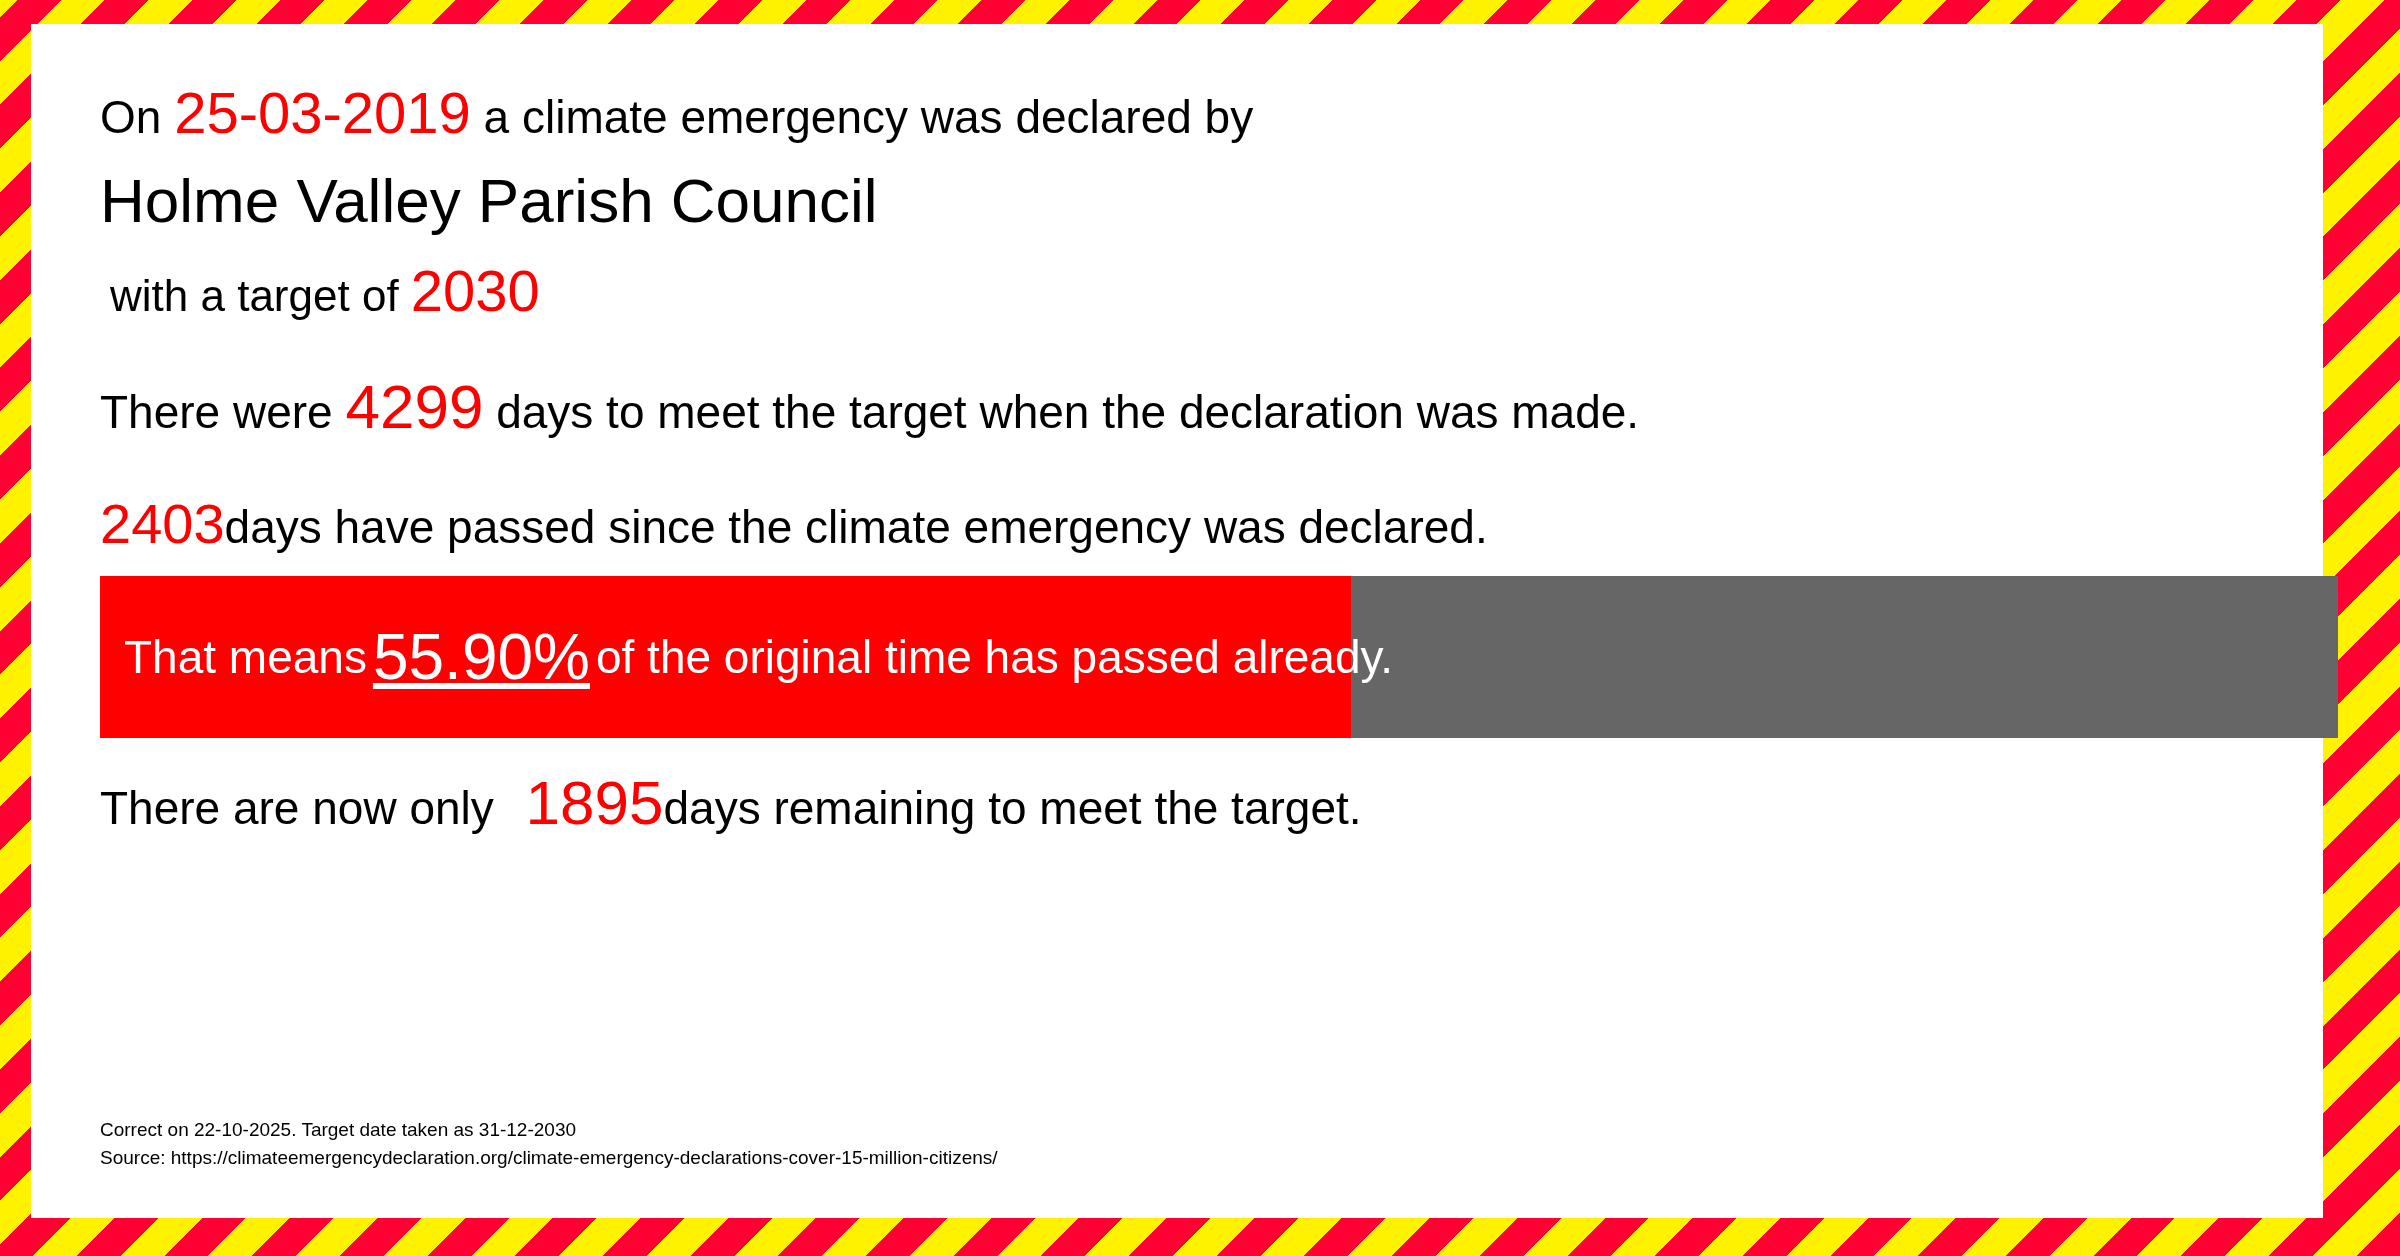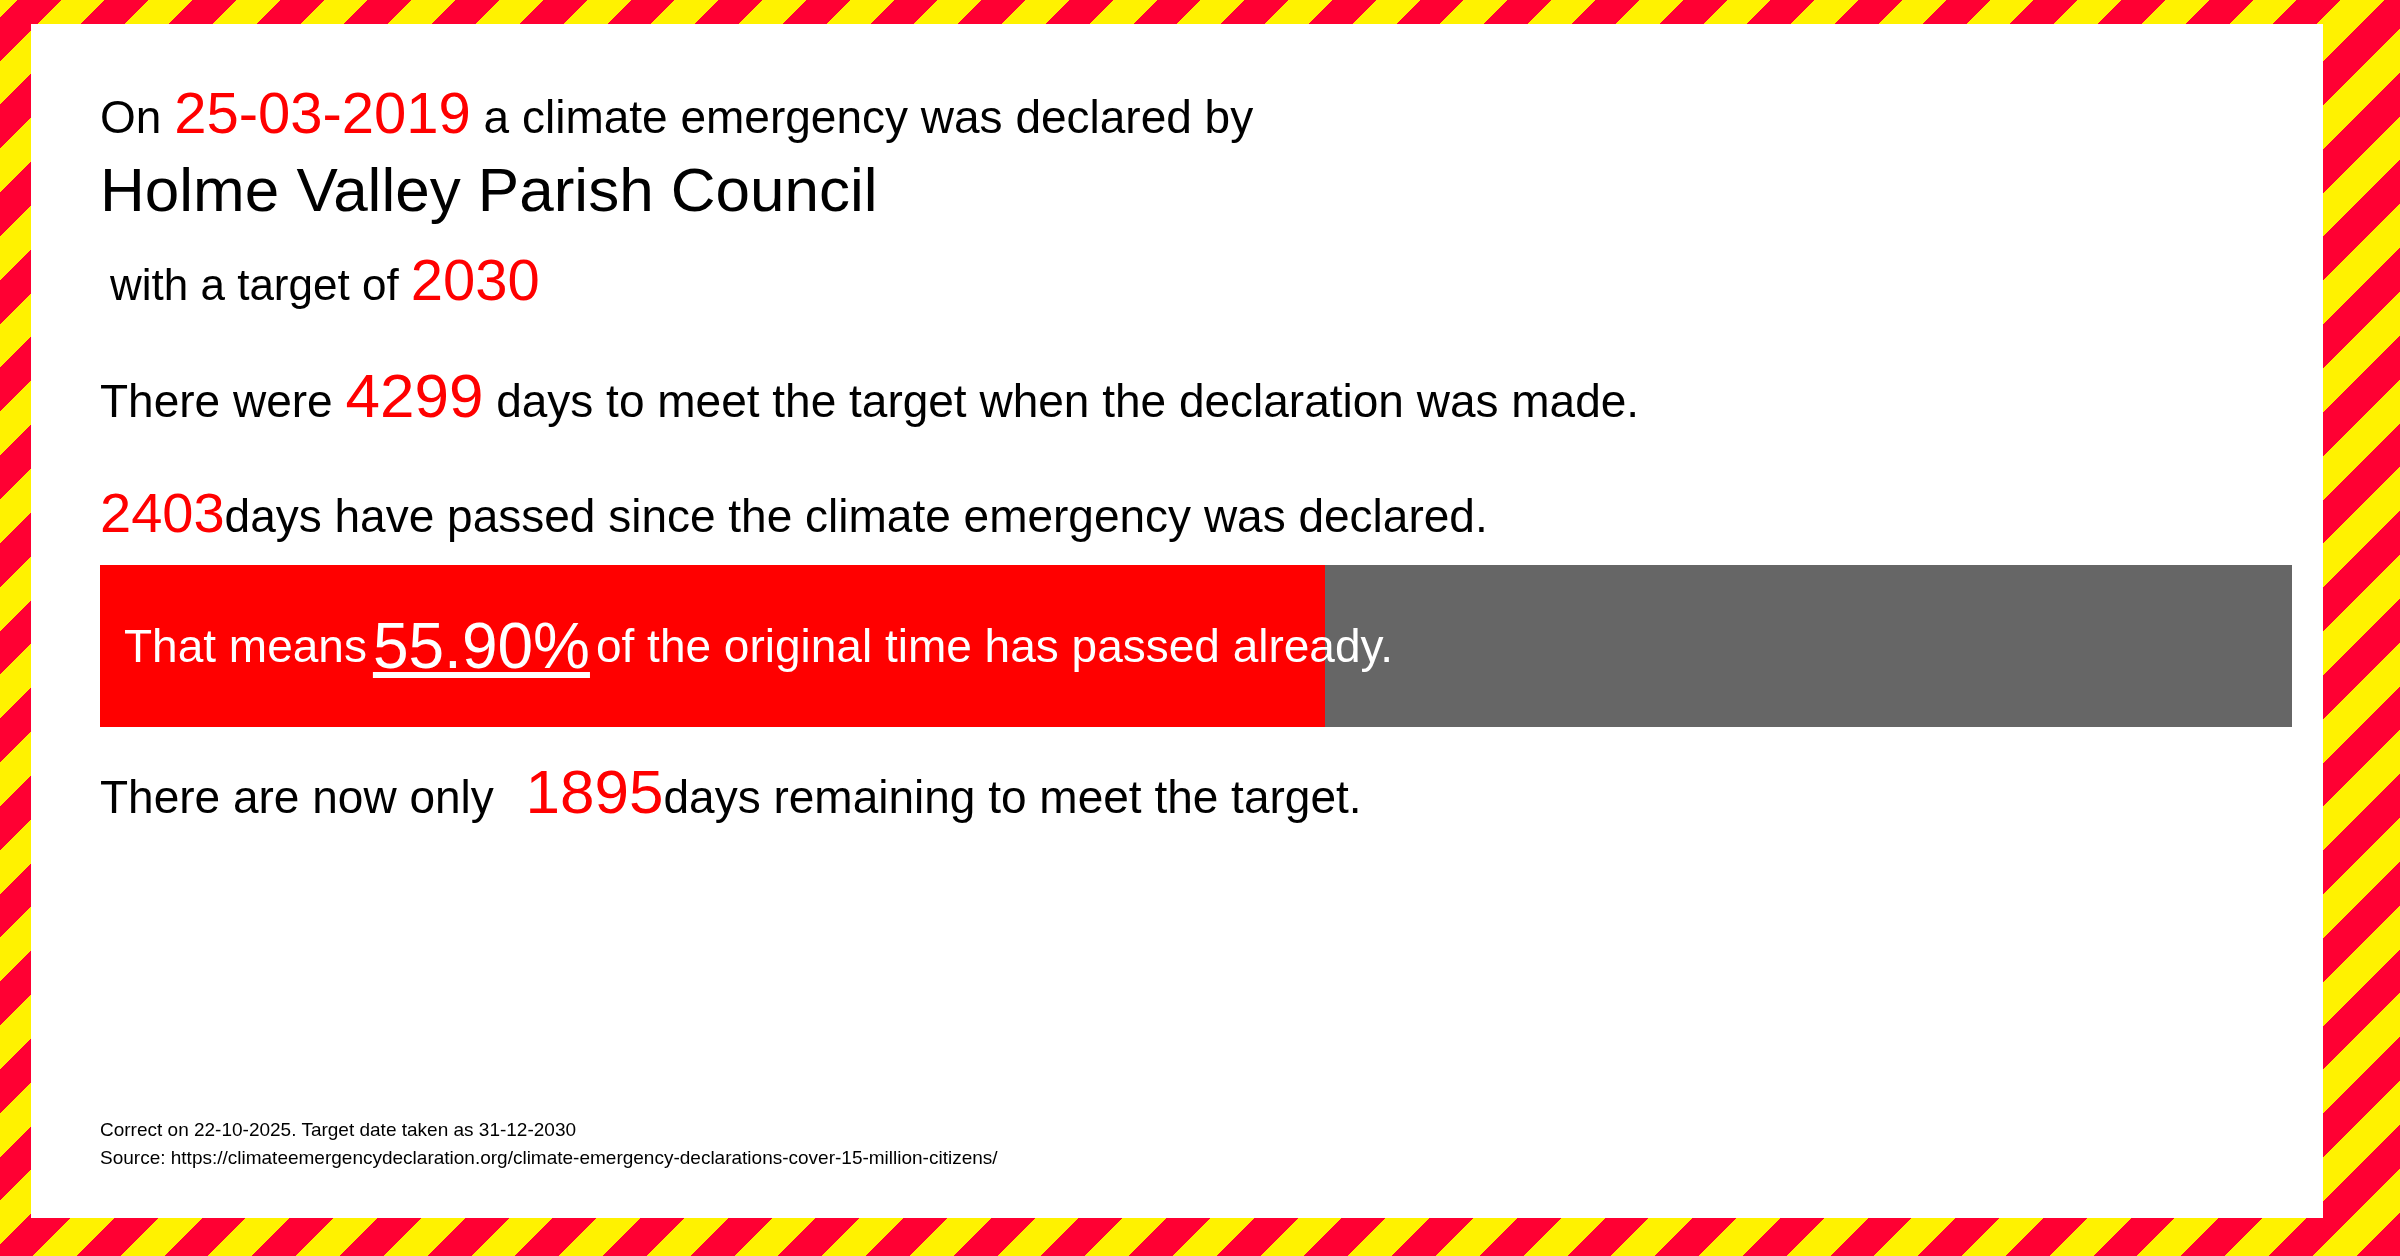--- a/index.html
+++ b/index.html
@@ -65,21 +65,21 @@
     margin-bottom: 0;
     padding-top: 8px;
   }
   #line-declared .hl {
     font-size: 58px;
     vertical-align: baseline;
   }
 
   #line-council {
     font-size: 62px;
-    margin-top: 17px;
+    margin-top: 28px;
   }
 
   #line-target {
     font-size: 44px;
     margin-top: 30px;
     margin-left: 10px;
   }
   #line-target .hl {
     font-size: 58px;
   }
@@ -102,20 +102,21 @@
 
   
   #progress-bar {
     position: relative;
     margin-top: 24px;
     margin-left: 0;
     width: 2192px;
     height: 162px;
     background: #666666;
     overflow: hidden;
+    padding-left: 46px;
   }
   #progress-fill {
     position: absolute;
     left: 0;
     top: 0;
     height: 100%;
     background: #ff0000;
   }
   #progress-label {
     position: absolute;

